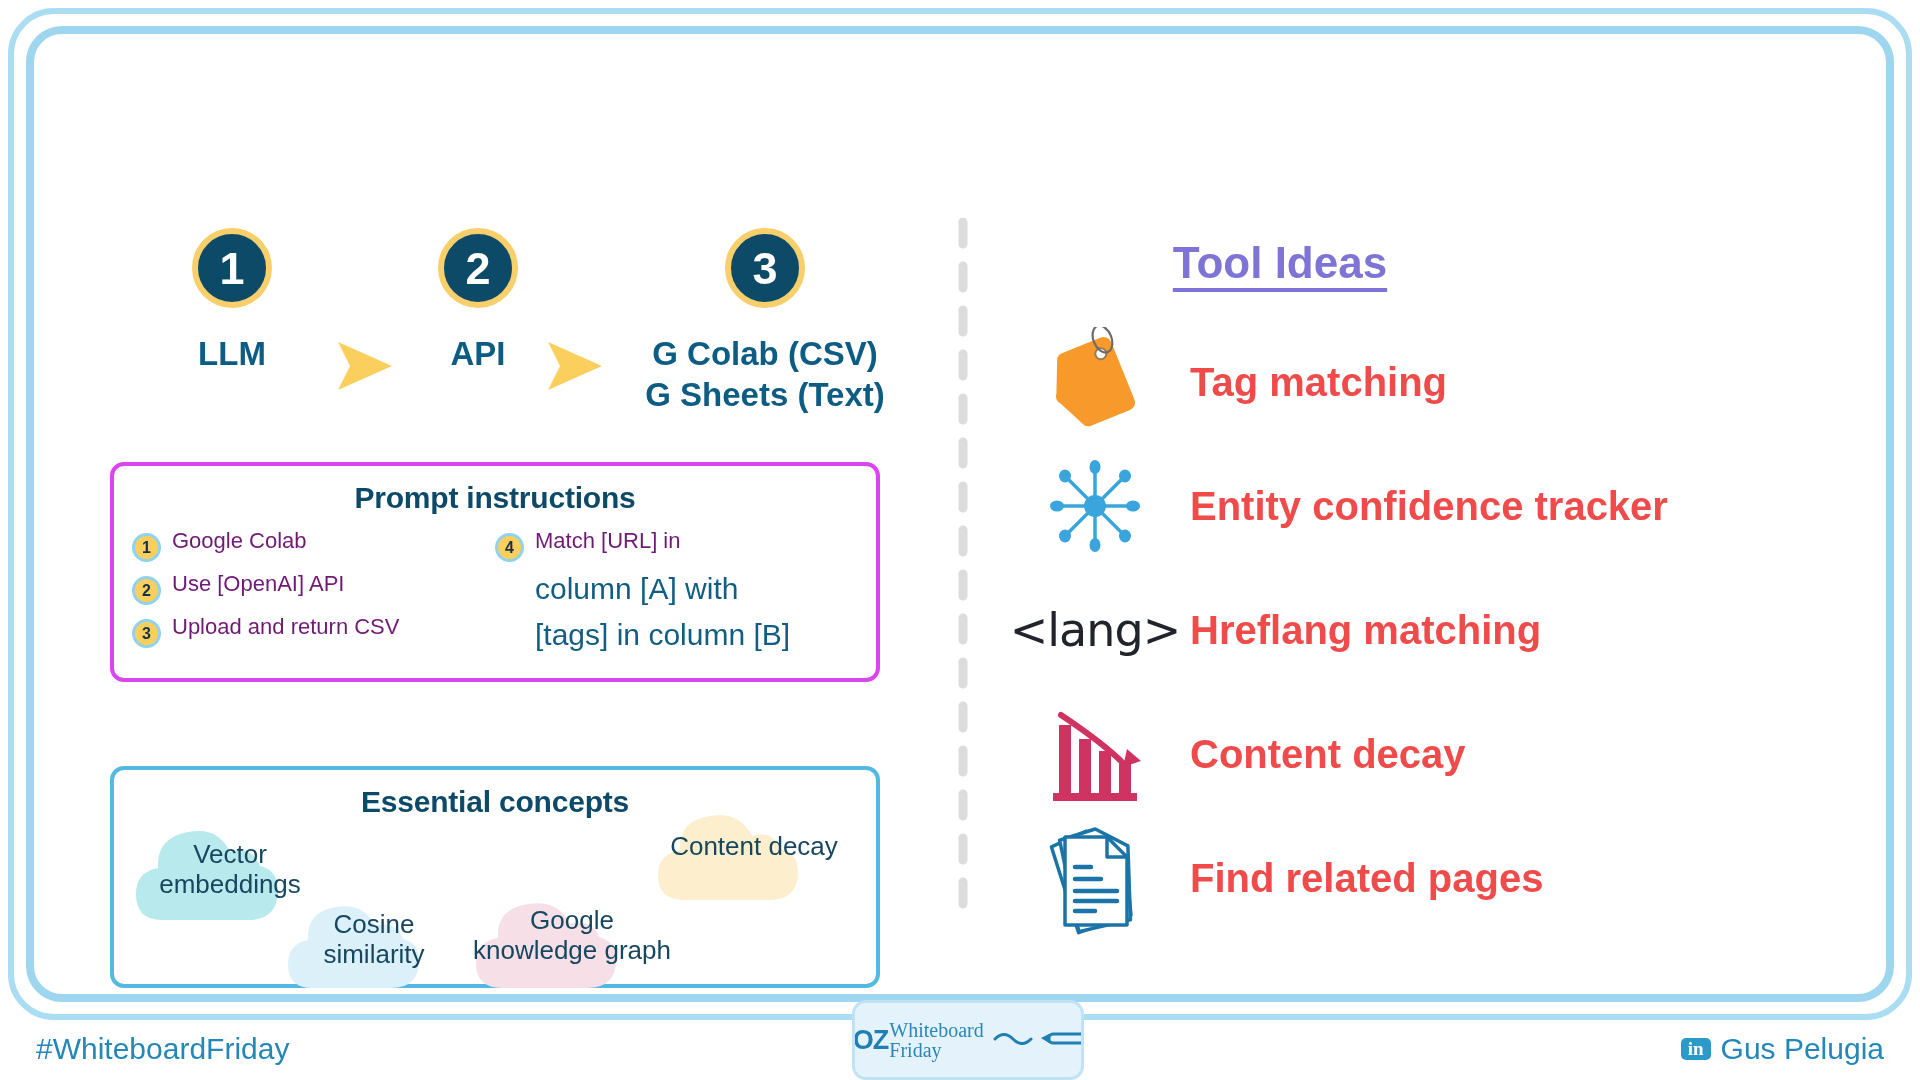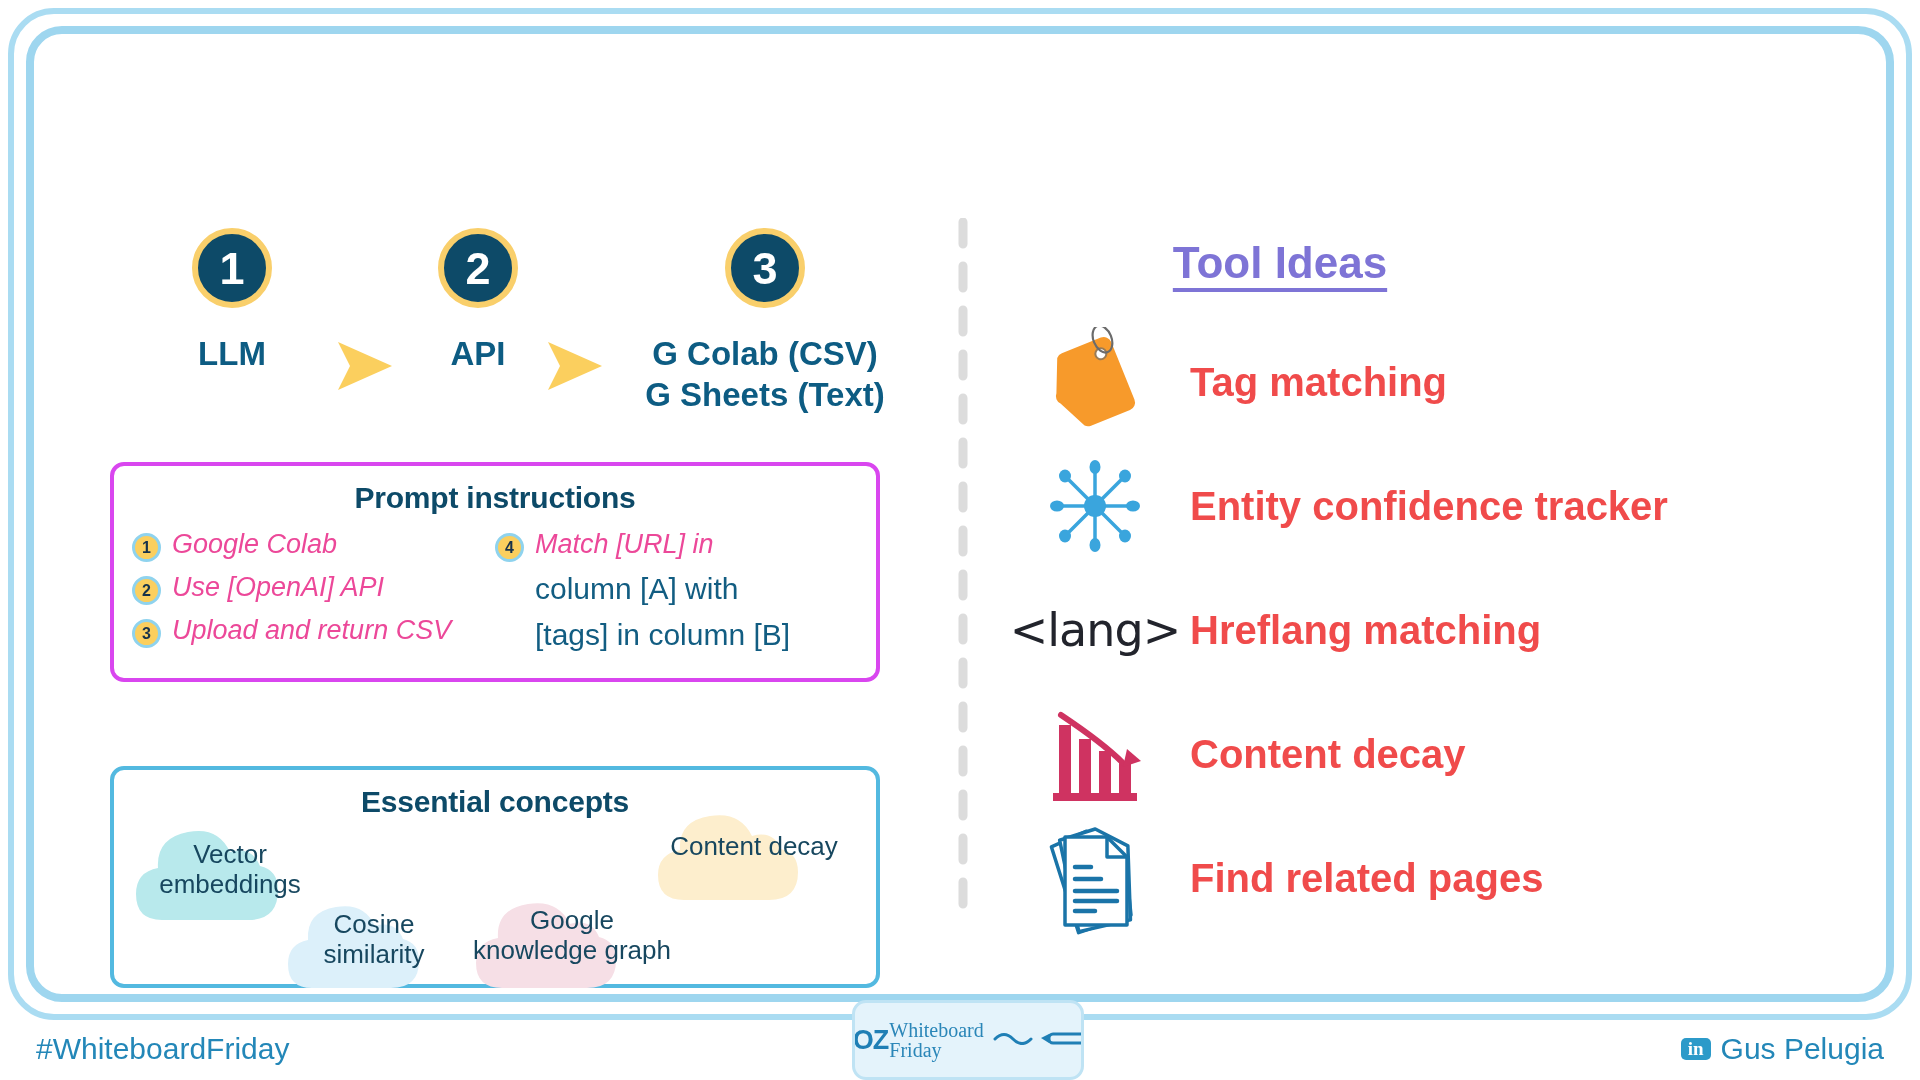--- a/index.html
+++ b/index.html
@@ -82,21 +82,21 @@
   }
   .prompt-col { width: 50%; }
   .pitem { display: flex; align-items: flex-start; gap: 11px; margin-bottom: 9px; }
   .badge {
     flex: 0 0 auto; width: 29px; height: 29px; border-radius: 50%;
     background: #fbcf5e; border: 3px solid #8fd3ee;
     color: #17324a; font-size: 16px; font-weight: bold;
     display: flex; align-items: center; justify-content: center;
     margin-top: 5px; line-height: 1;
   }
-  .ptext { font-size: 27px; color: #ec4899; line-height: 1.22; font-style: italic; }
+  .ptext { font-size: 22px; color: #701a75; line-height: 1.22; }
   .pcont { font-size: 30px; color: #125d82; line-height: 1.22; margin-left: 40px; margin-bottom: 9px; }
 
   
   .clouds { position: absolute; left: 0; top: 0; width: 100%; height: 100%; }
   .cloud { position: absolute; }
   .cloud svg { position: absolute; left: 0; top: 0; }
   .cloud-label {
     position: absolute; width: 100%; text-align: center;
     font-size: 26px; color: #17475f; line-height: 1.15;
   }

